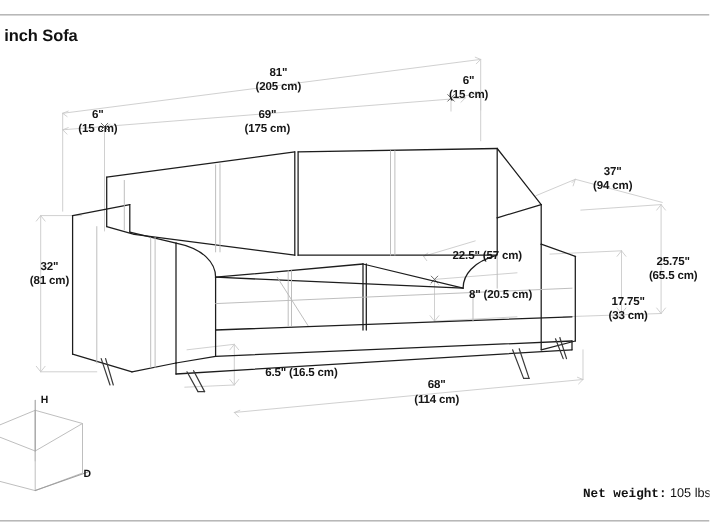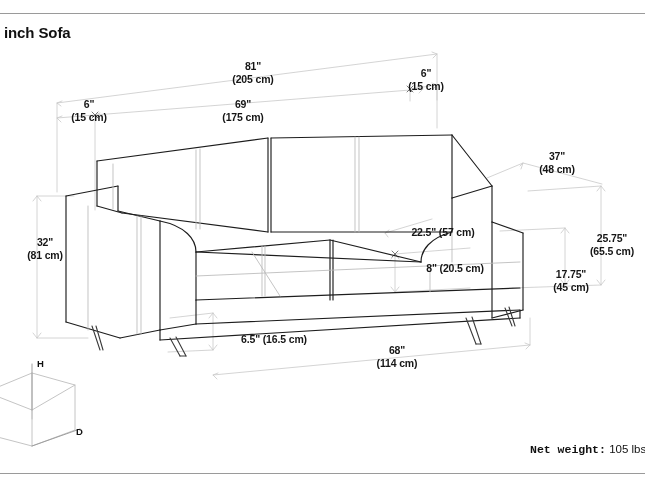--- a/index.html
+++ b/index.html
@@ -251,31 +251,31 @@
     <span>(175 cm)</span>
   </div>
 
   <div class="dim-label" style="left:14px;top:236px;width:62px;">
     <span>32"</span><br>
     <span>(81 cm)</span>
   </div>
 
   <div class="dim-label" style="left:524px;top:150px;width:66px;">
     <span>37"</span><br>
-    <span>(48 cm)</span>
+    <span>(94 cm)</span>
   </div>
 
   <div class="dim-label" style="left:574px;top:232px;width:76px;">
     <span>25.75"</span><br>
     <span>(65.5 cm)</span>
   </div>
 
   <div class="dim-label" style="left:536px;top:268px;width:70px;">
     <span>17.75"</span><br>
-    <span>(45 cm)</span>
+    <span>(33 cm)</span>
   </div>
 
   <div class="dim-label one-line" style="left:388px;top:227px;width:110px;">22.5" (57 cm)</div>
 
   <div class="dim-label one-line" style="left:400px;top:263px;width:110px;">8" (20.5 cm)</div>
 
   <div class="dim-label one-line" style="left:218px;top:334px;width:112px;">6.5" (16.5 cm)</div>
 
   <div class="dim-label" style="left:355px;top:344px;width:84px;">
     <span>68"</span><br>

